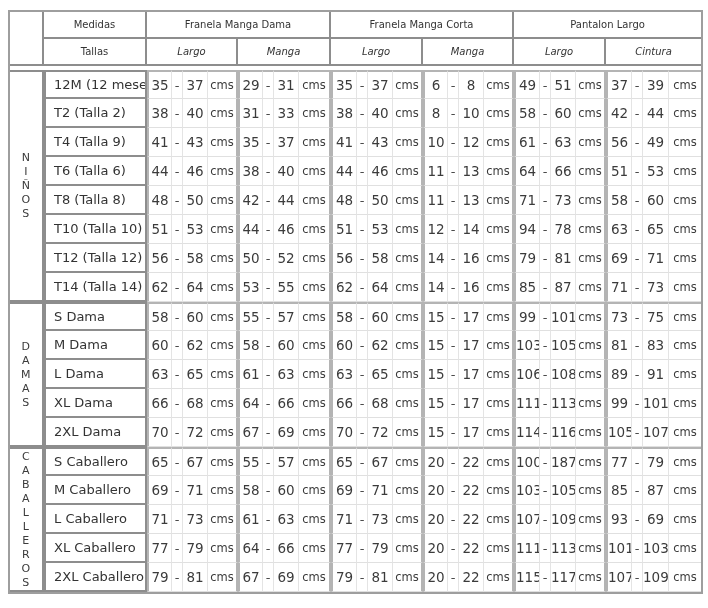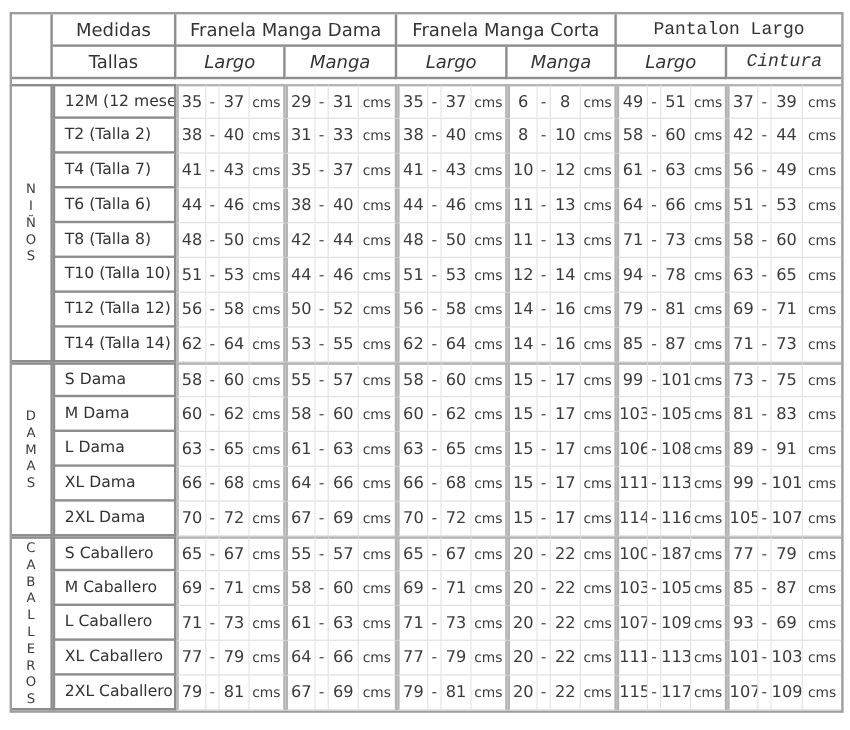--- a/index.html
+++ b/index.html
@@ -11,23 +11,23 @@
   .frame{
     position:absolute;left:8px;top:10px;width:691px;
     border:2px solid #9e9e9e;background:#ffffff;box-sizing:content-box;
   }
   table{border-collapse:separate;border-spacing:0;table-layout:fixed;width:100%;}
   td{vertical-align:middle;padding:0;overflow:hidden;white-space:nowrap;}
 
   
   .hdr td{
     height:25px;border-right:2px solid #8d8d8d;border-bottom:2px solid #8d8d8d;
-    text-align:center;font-size:15px;color:#333333;
+    text-align:center;font-size:10px;color:#333333;
   }
-  .hdr td.lastcol{border-right:none;font-family:Liberation Mono, monospace;}
+  .hdr td.lastcol{border-right:none;}
   .hdr td.it{font-style:italic;}
 
   
   .body{margin-top:4px;}
   .body tr{height:29px;}
   .body td{
     border-right:1px solid #e4e4e4;border-bottom:1px solid #e0e0e0;
     text-align:center;font-size:13.5px;color:#3b3b3b;
   }
   .body td.bl{border-left:2px solid #b4b4b4;}
@@ -171,21 +171,21 @@
           <td class="num bl">58</td>
           <td class="dash">-</td>
           <td class="num">60</td>
           <td class="cms">cms</td>
           <td class="num bl">42</td>
           <td class="dash">-</td>
           <td class="num">44</td>
           <td class="cms last">cms</td>
         </tr>
         <tr>
-          <td class="lbl">T4 (Talla 7)</td>
+          <td class="lbl">T4 (Talla 9)</td>
           <td class="num bl">41</td>
           <td class="dash">-</td>
           <td class="num">43</td>
           <td class="cms">cms</td>
           <td class="num bl">35</td>
           <td class="dash">-</td>
           <td class="num">37</td>
           <td class="cms">cms</td>
           <td class="num bl">41</td>
           <td class="dash">-</td>

